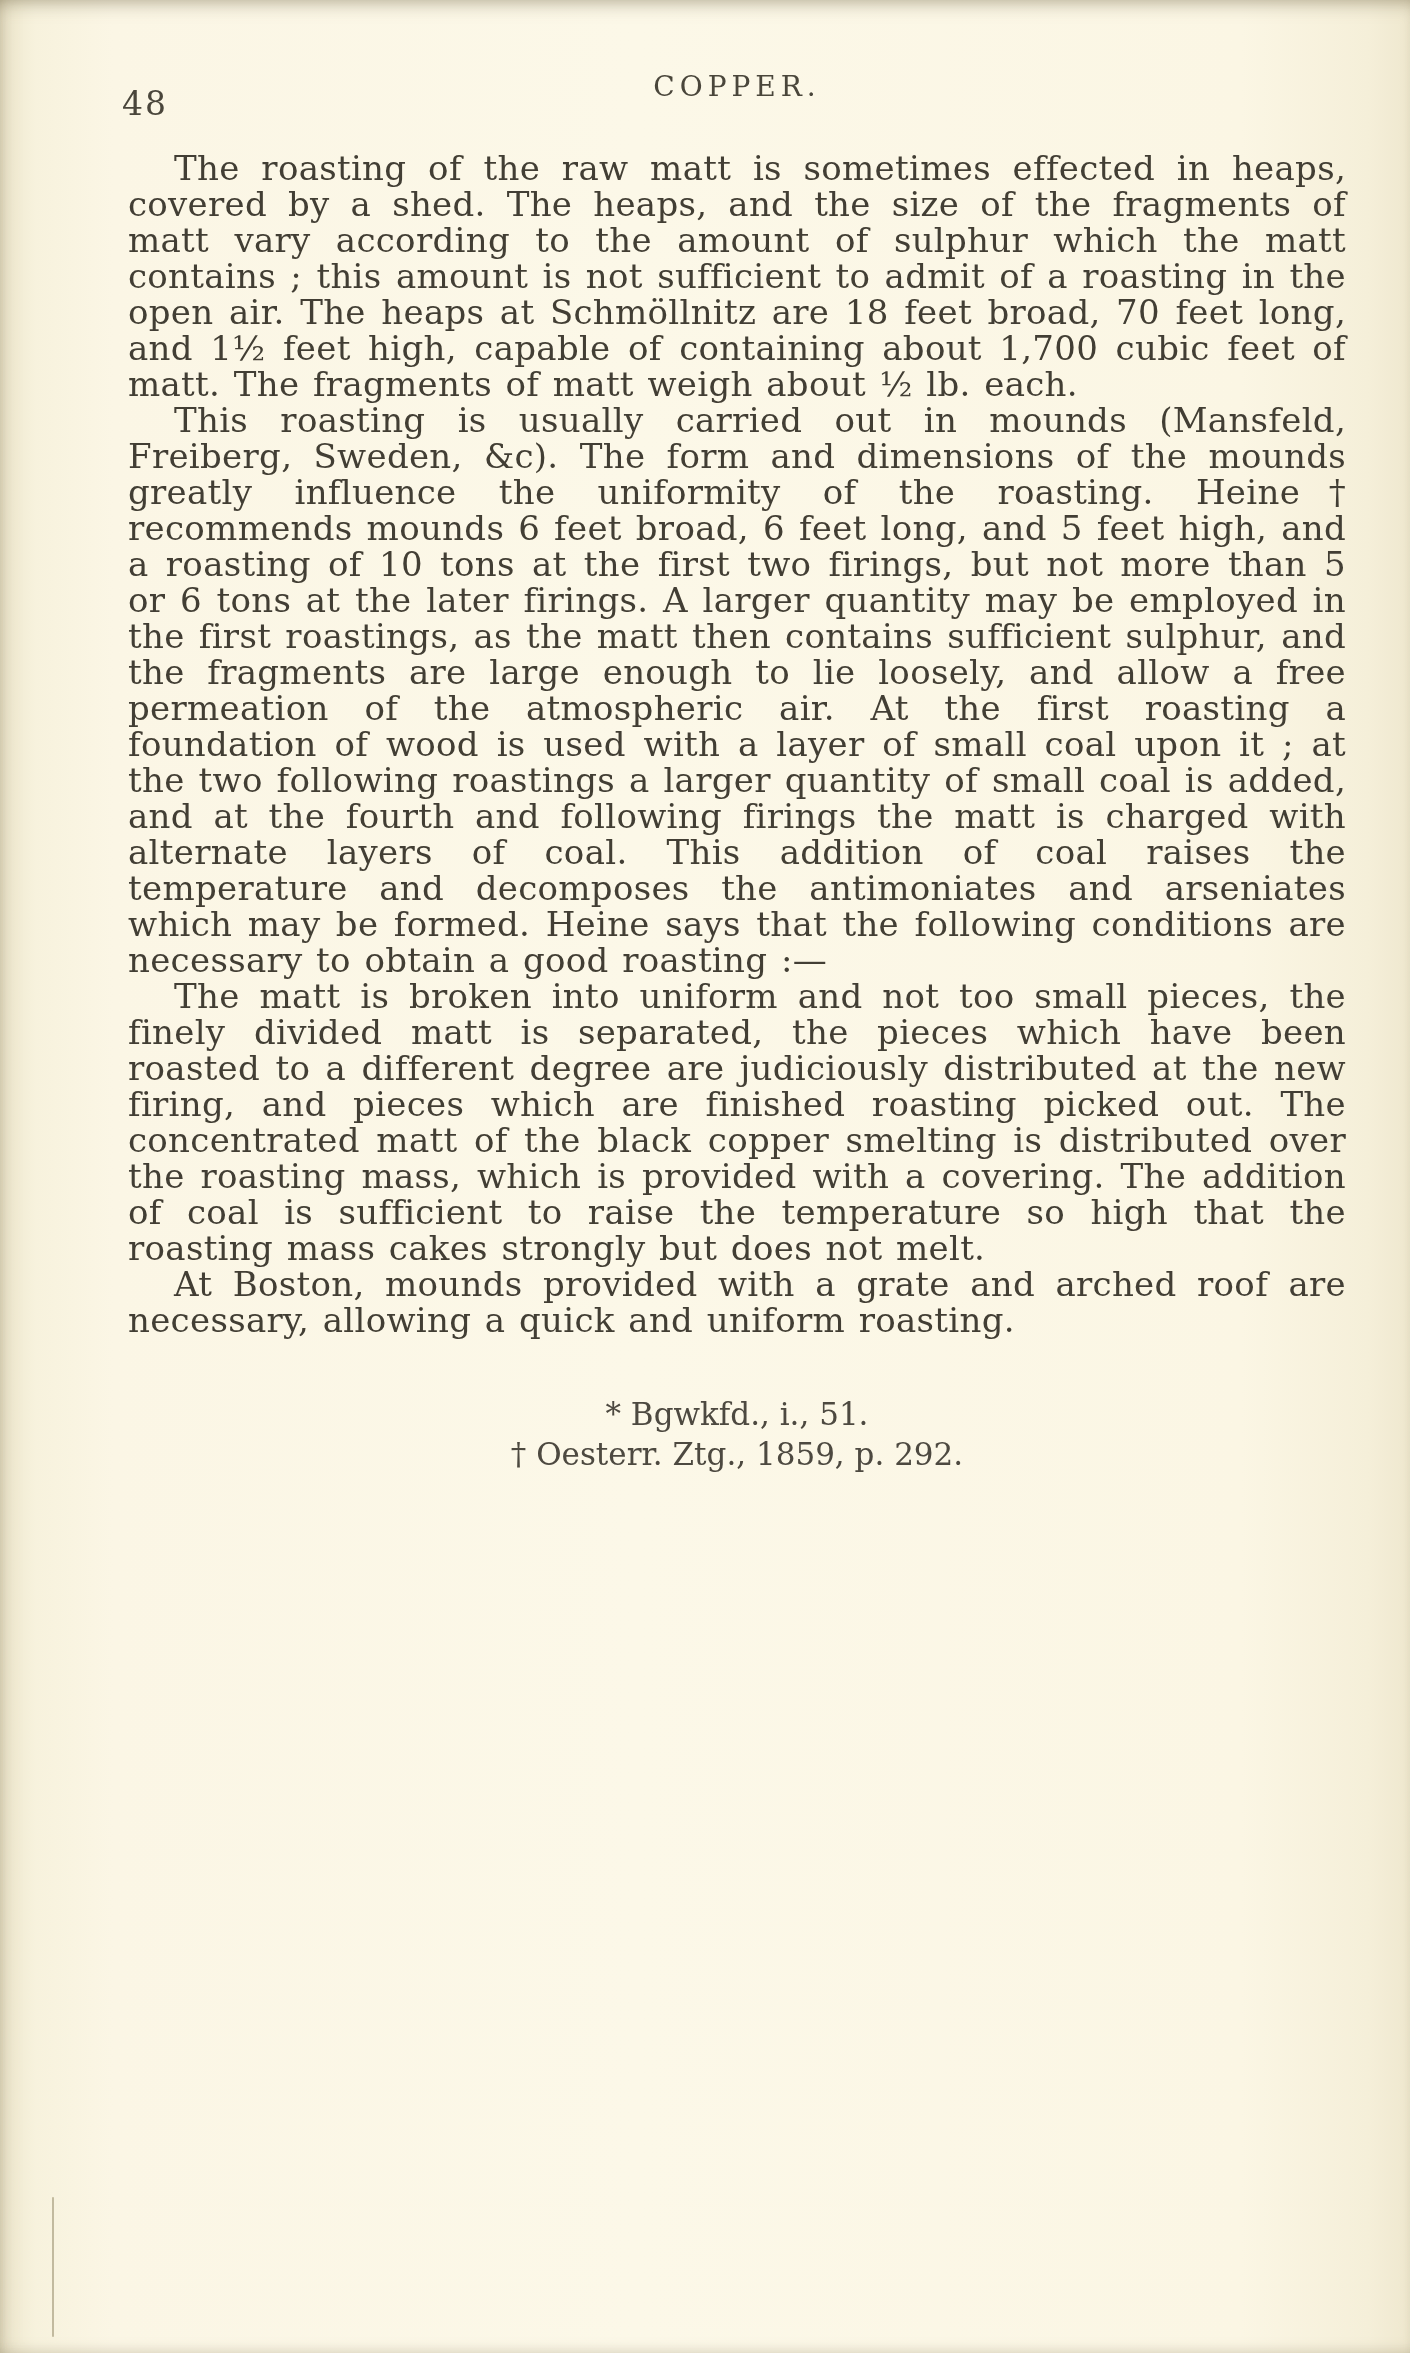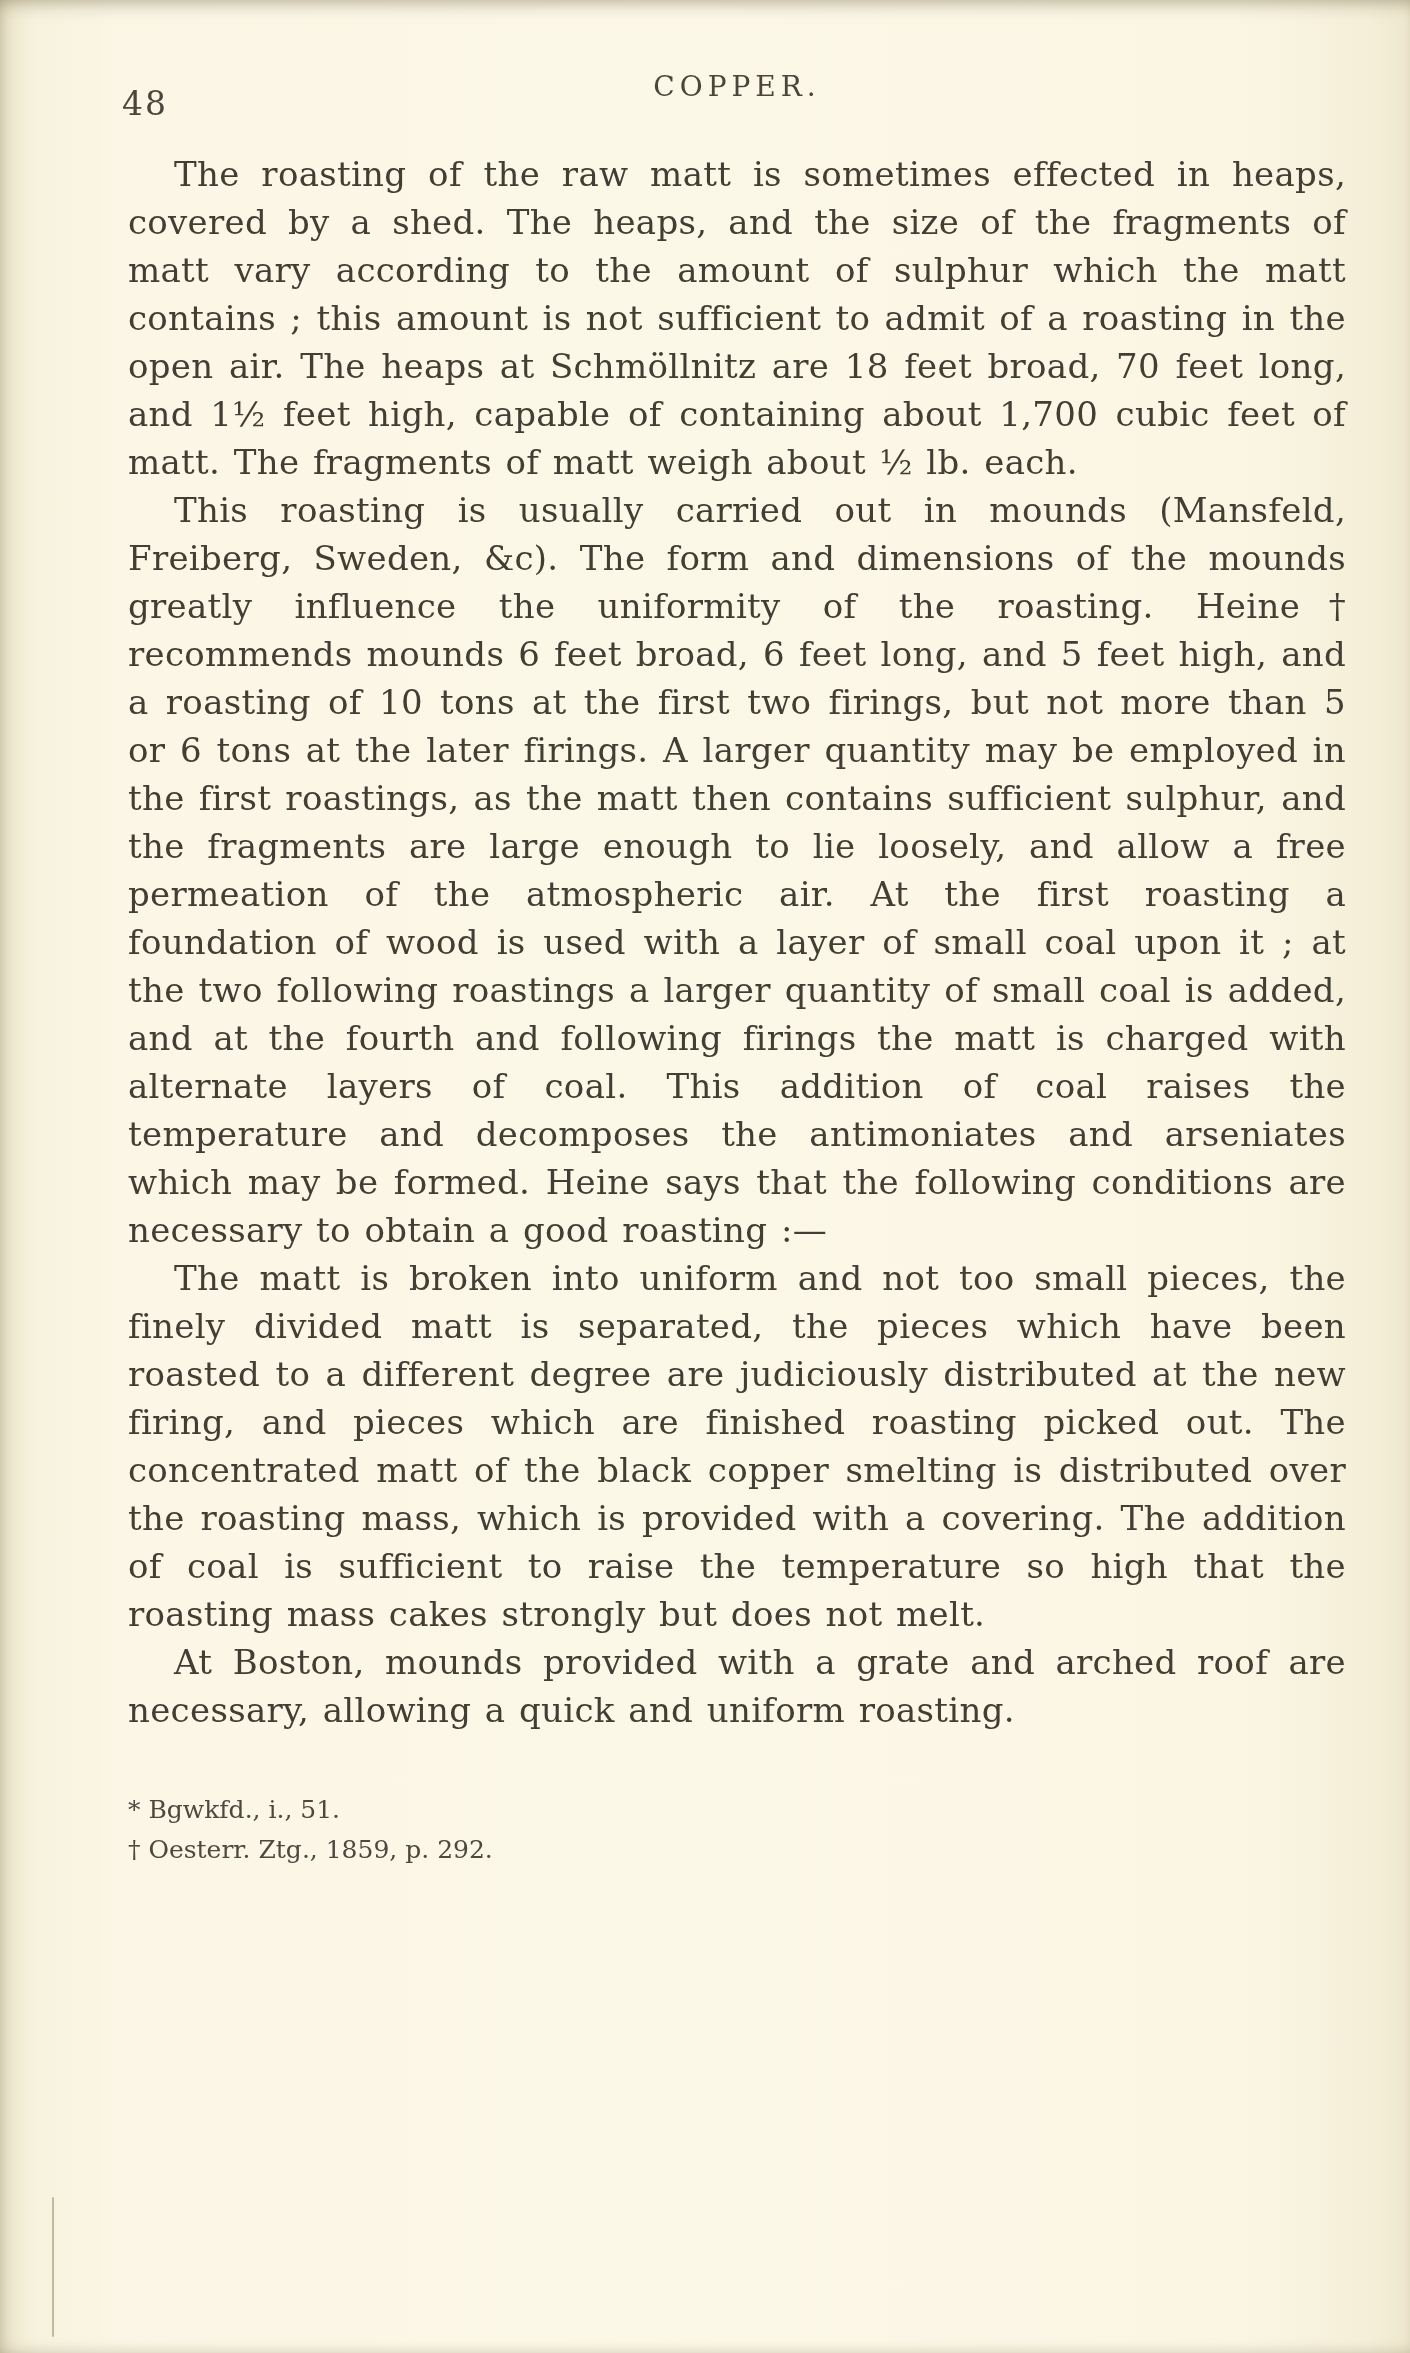--- a/index.html
+++ b/index.html
@@ -48,33 +48,33 @@
     display: block;
     text-align: center;
     font-size: 28px;
     letter-spacing: 5px;
     color: #4a463b;
     padding-top: 2px;
     margin-top: 28px;
   }
   .body {
     font-size: 34px;
-    line-height: 48px;
+    line-height: 36px;
     text-align: justify;
     letter-spacing: 0.3px;
     word-spacing: 2.5px;
   }
   .para {
     margin: 0;
     text-indent: 46px;
   }
   .footnotes {
     margin-top: 56px;
-    text-align: left;
-    font-size: 25px;
+    text-align: center;
+    font-size: 31px;
     line-height: 40px;
     color: #4d4940;
   }
   .footnote {
     margin: 0 auto;
   }
   .crease {
     position: absolute;
     left: 52px;
     bottom: 16px;

